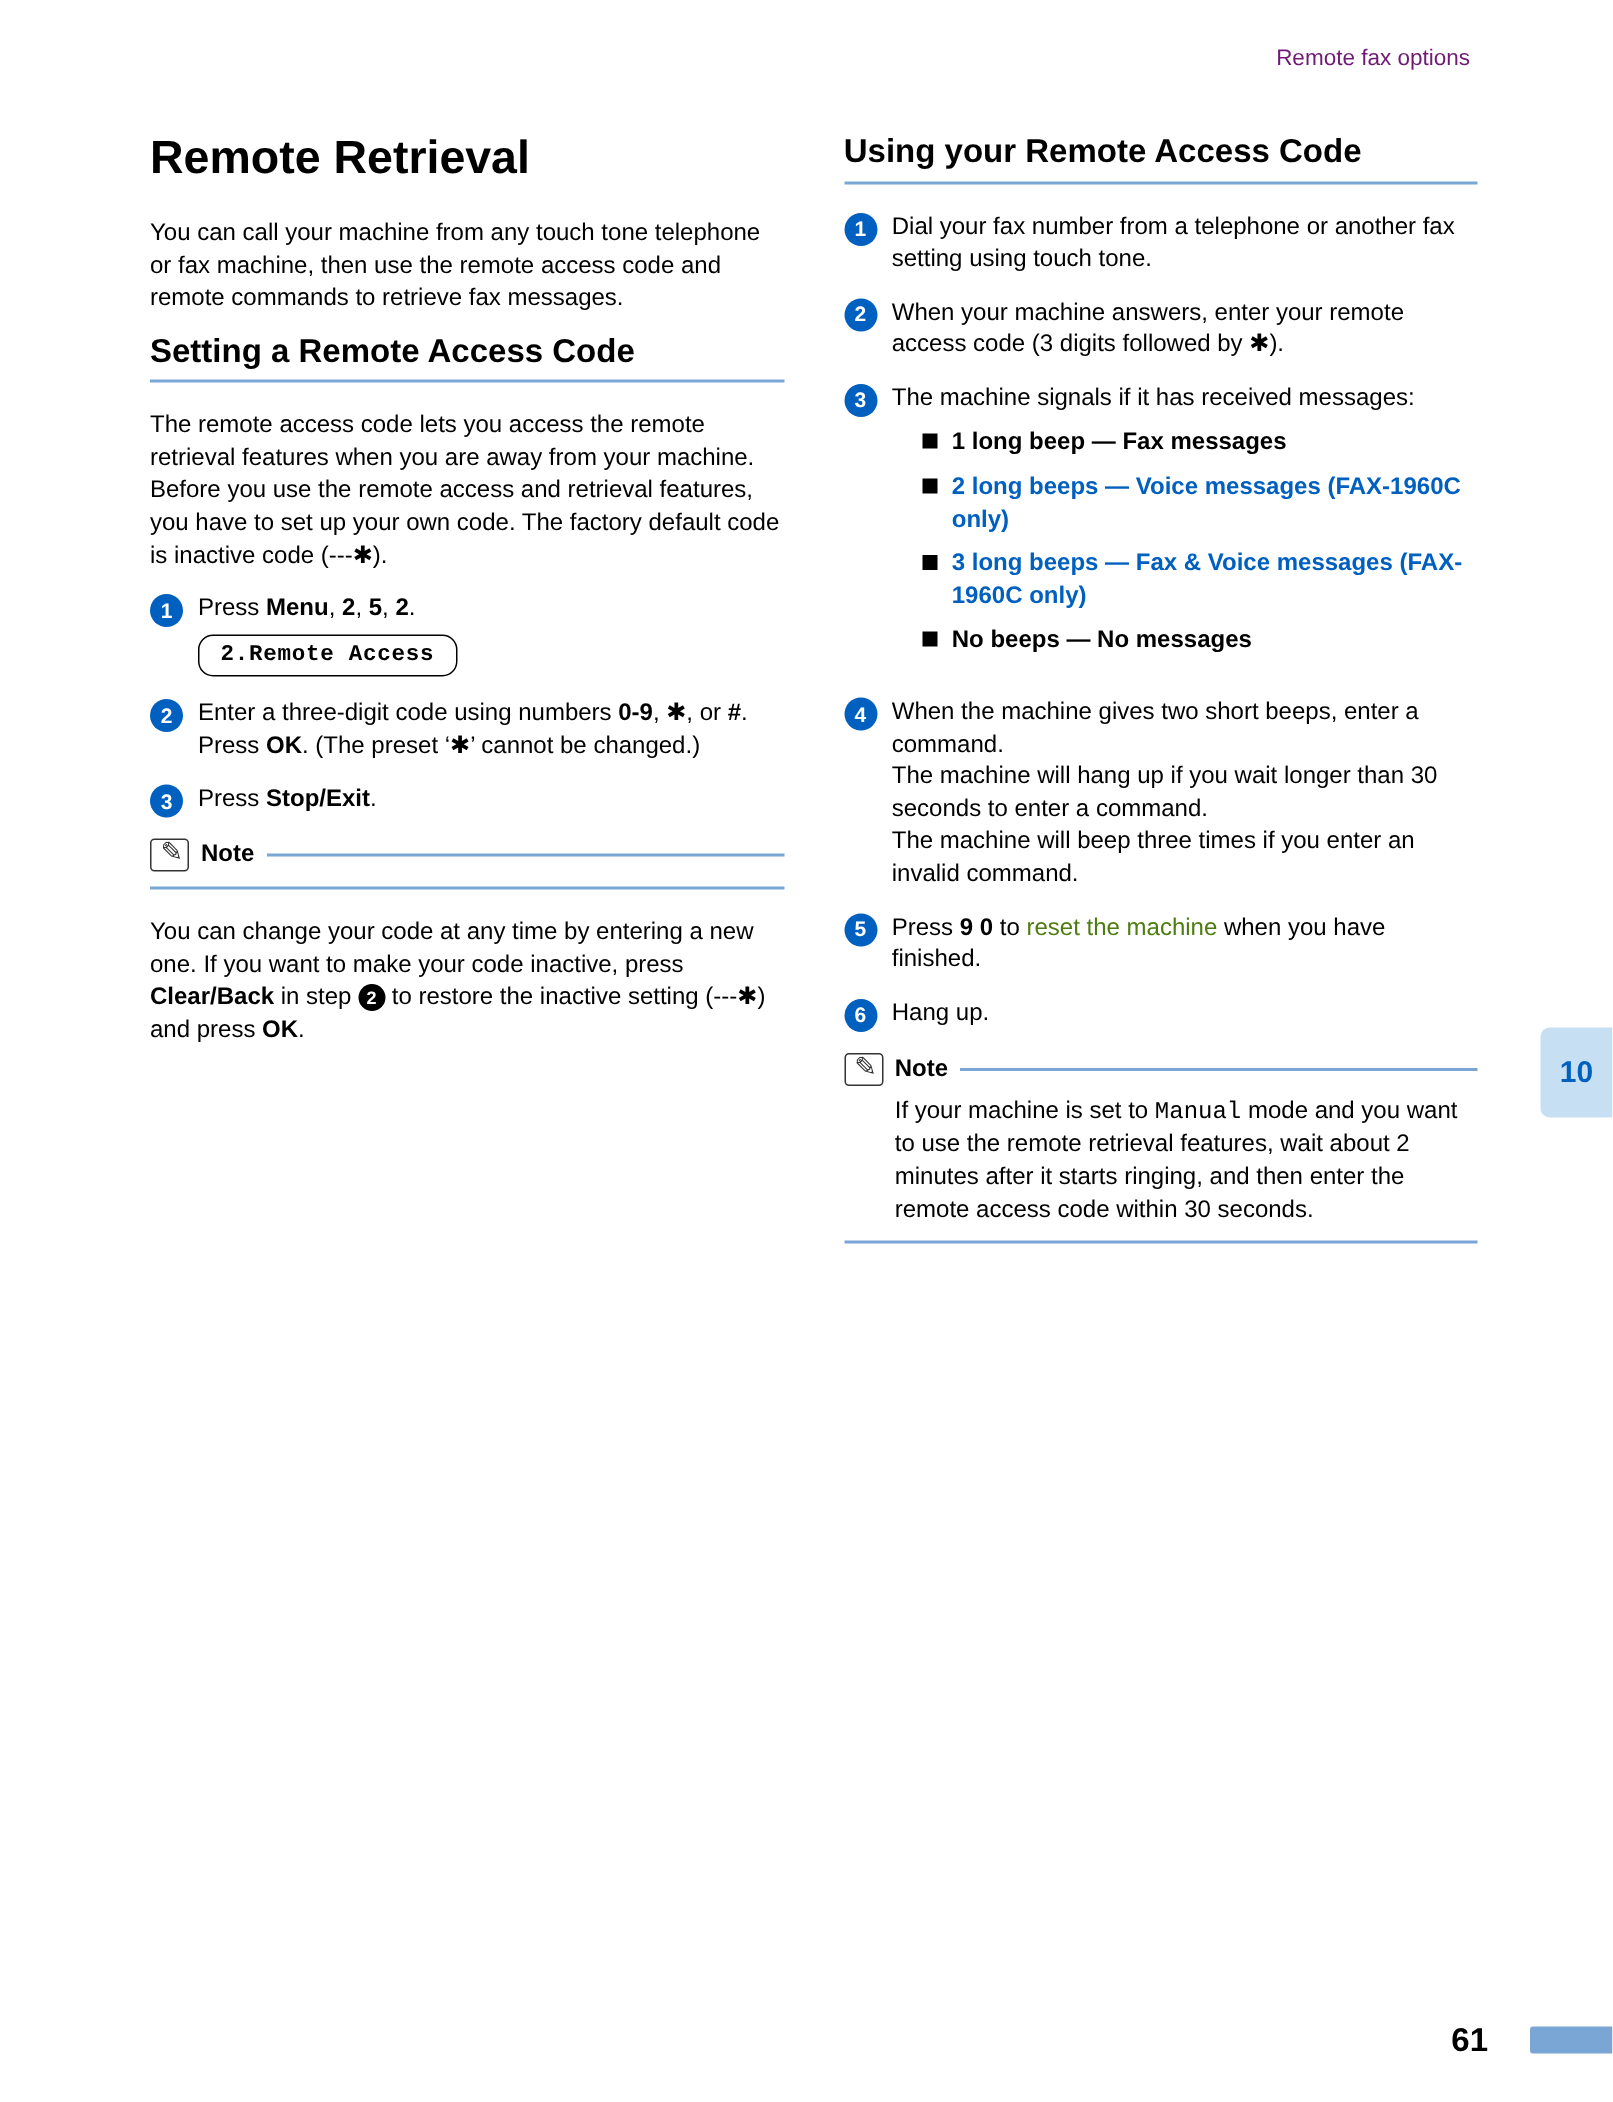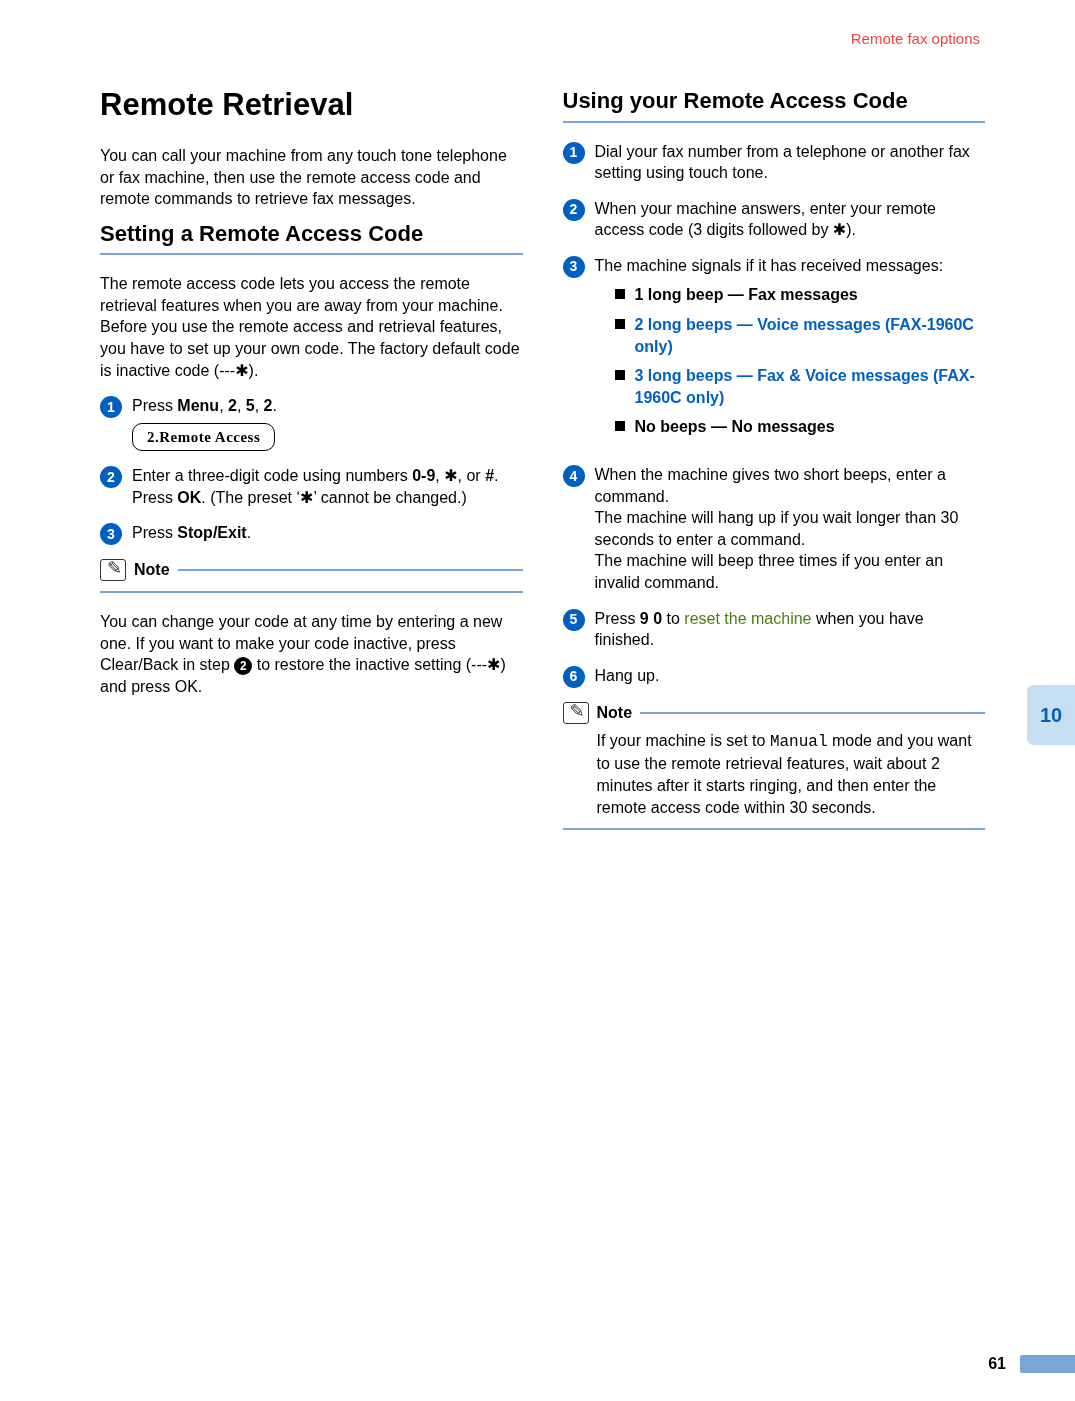--- a/index.html
+++ b/index.html
@@ -7,21 +7,21 @@
   body {
     font-family: Arial, Helvetica, sans-serif;
     color: #000;
     width: 1075px;
     height: 1401px;
     position: relative;
     padding: 30px 90px 50px 100px;
   }
   .header-line {
     text-align: right;
-    color: #ef4444;
+    color: #701a75;
     font-size: 15px;
     margin-bottom: 40px;
     padding-right: 5px;
   }
   .columns {
     display: flex;
     gap: 40px;
   }
   .col {
     flex: 1;
@@ -43,21 +43,21 @@
     line-height: 1.25;
     padding-bottom: 6px;
     border-bottom: 2px solid #7aa6d6;
     margin-bottom: 18px;
   }
   .body-text {
     font-size: 16px;
     line-height: 1.35;
     margin-bottom: 14px;
   }
-  .body-text b { font-weight: normal; }
+  .body-text b { font-weight: bold; }
   .step {
     display: flex;
     align-items: flex-start;
     gap: 10px;
     margin-bottom: 14px;
     font-size: 16px;
     line-height: 1.35;
   }
   .step-num, .inline-num {
     display: inline-flex;
@@ -77,21 +77,21 @@
   .inline-num {
     width: 18px; height: 18px; font-size: 12px;
     vertical-align: middle; position: relative; top: -1px;
   }
   .step-body { flex: 1; }
   .lcd {
     display: inline-block;
     border: 1.5px solid #000;
     border-radius: 10px;
     padding: 3px 14px;
-    font-family: Liberation Serif, serif;
+    font-family: Liberation Mono, monospace;
     font-weight: bold;
     letter-spacing: 0.5px;
     font-size: 15px;
     margin-top: 6px;
   }
   .note-block {
     margin: 10px 0 18px 0;
     font-size: 16px;
     line-height: 1.35;
   }
@@ -164,22 +164,22 @@
   }
   .footer {
     position: absolute;
     right: 0;
     bottom: 28px;
     display: flex;
     align-items: center;
   }
   .footer .pnum {
     font-weight: bold;
-    font-size: 16px;
-    margin-right: 14px;
+    font-size: 22px;
+    margin-right: 28px;
   }
   .footer .bar {
     width: 55px; height: 18px; background: #7aa6d6; border-radius: 2px 0 0 2px;
   }
   .star { font-family: Arial, sans-serif; }
 </style>
 </head>
 <body>
 
 <div class="header-line">Remote fax options</div>

